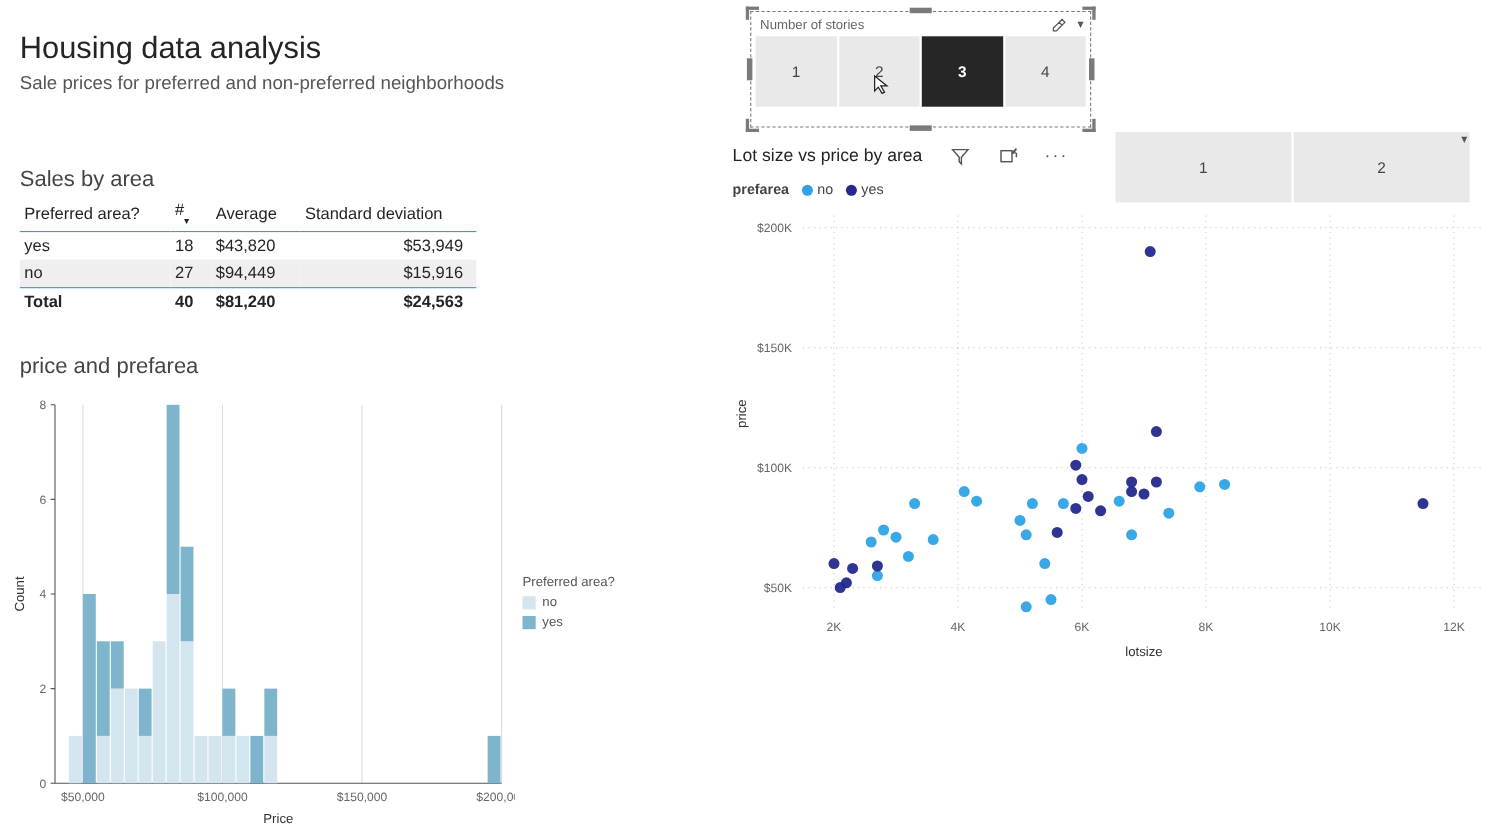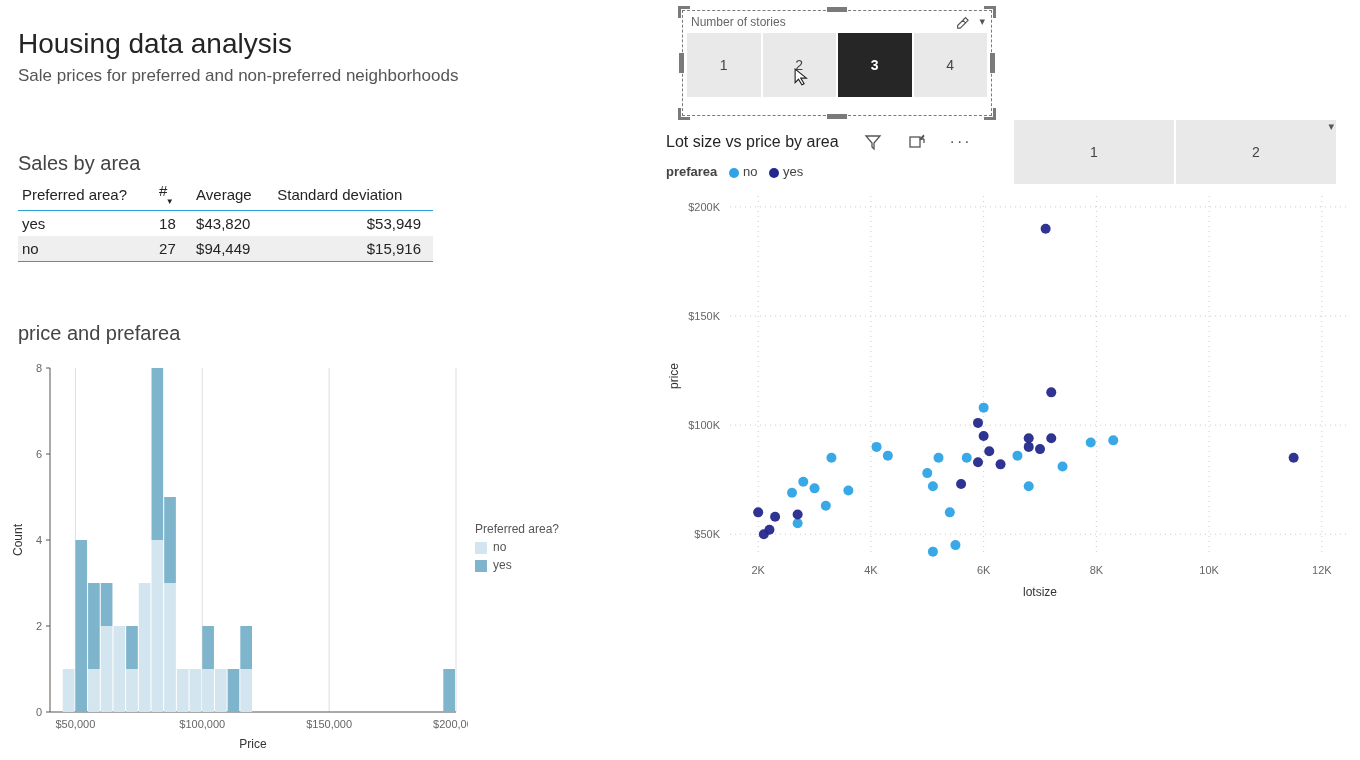--- a/index.html
+++ b/index.html
@@ -68,20 +68,26 @@
       <td>yes</td>
       <td>18</td>
       <td>$43,820</td>
       <td>$53,949</td>
     </tr>
     <tr class="shade hr-btm">
       <td>no</td>
       <td>27</td>
       <td>$94,449</td>
       <td>$15,916</td>
+    </tr>
+    <tr class="bold">
+      <td>Total</td>
+      <td>40</td>
+      <td>$81,240</td>
+      <td>$24,563</td>
     </tr>
   </tbody>
 </table>
 
 <div class="abs section-title" style="left:18px;top:322px;">price and prefarea</div>
 
 <svg id="hist-svg" class="abs" style="left:8px;top:358px;" width="460" height="404">
     <line x1="67.375" x2="67.375" y1="10" y2="354" stroke="#ddd" stroke-width="1"></line>
     <line x1="194.25" x2="194.25" y1="10" y2="354" stroke="#ddd" stroke-width="1"></line>
     <line x1="321.125" x2="321.125" y1="10" y2="354" stroke="#ddd" stroke-width="1"></line>

